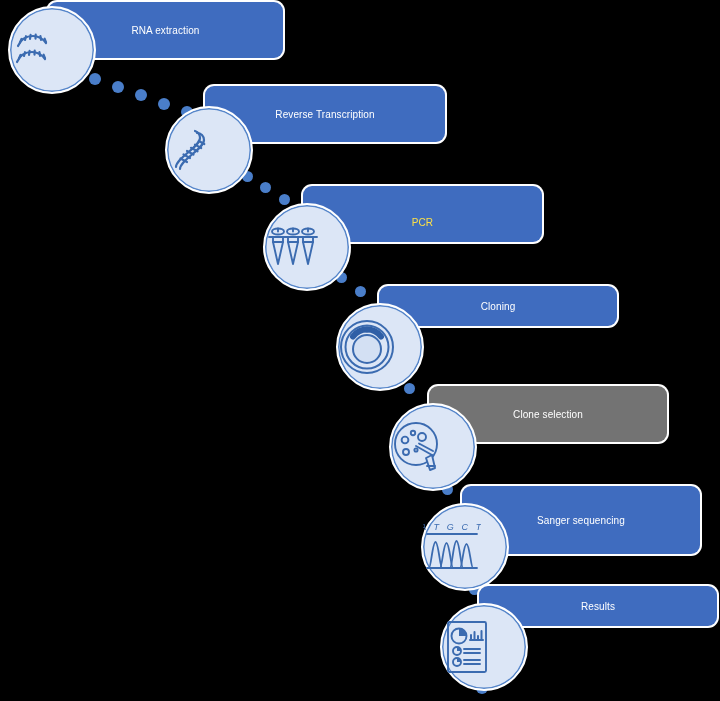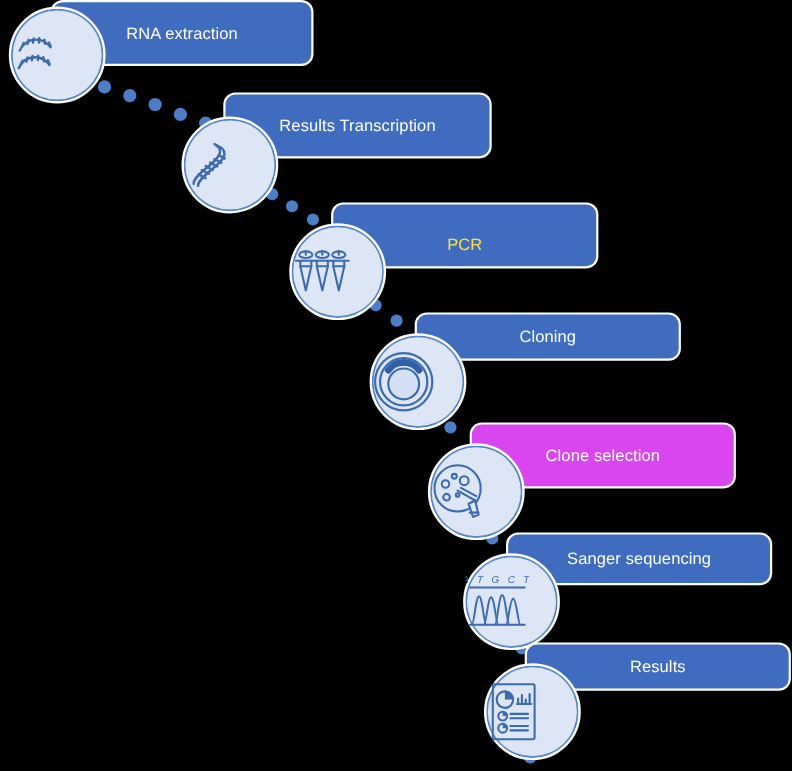--- a/index.html
+++ b/index.html
@@ -5,21 +5,21 @@
   html,body{margin:0;padding:0;background:#000;}
   body{width:720px;height:701px;overflow:hidden;
        font-family:"Liberation Sans","DejaVu Sans",sans-serif;}
   #stage{position:relative;width:720px;height:701px;background:#000;}
 
   .step{position:absolute;left:0;top:0;}
 
   .bar{position:absolute;background:#3f6cbf;border-radius:9px;
        box-shadow:0 0 0 2px #ffffff;
        display:flex;align-items:center;justify-content:center;}
-  .bar-label{color:#ffffff;font-size:15px;font-weight:400;
+  .bar-label{color:#ffffff;font-size:10px;font-weight:400;
              letter-spacing:.1px;white-space:nowrap;text-align:center;}
 
   .node{position:absolute;border-radius:50%;background:#dce6f6;
         border:2.5px solid #ffffff;
         box-shadow:0 0 0 1.5px #5585c9 inset;
         display:flex;align-items:center;font-style:italic;}
   .node svg{display:block;}
 
   .dot{position:absolute;border-radius:50%;background:#4a7ec9;}
 </style>
@@ -56,21 +56,21 @@
           <path d="M10 18.5l1.5-3.5M15 16l1-3.8M20 14.8l.6-3.9M25.5 14.6l.2-3.9M31 15.8l-.6-3.8M36 18.2l-1.4-3.5"></path>
           <path d="M7 38c3-7 9-10 15-10s10 3 13 7"></path>
           <path d="M9 34.5l1.5-3.5M14 32l1-3.8M19 30.8l.6-3.9M24.5 30.6l.2-3.9M30 31.8l-.6-3.8M35 34.2l-1.4-3.5"></path>
         </svg>
       </span>
     </div>
   </div>
 
   <div class="step">
     <div class="bar" id="bar-2" style="left: 205px; top: 86px; width: 240px; height: 56px; background: rgb(63, 108, 191);">
-      <span class="bar-label" style="color: rgb(255, 255, 255);">Results Transcription</span>
+      <span class="bar-label" style="color: rgb(255, 255, 255);">Reverse Transcription</span>
     </div>
     <div class="node" id="node-2" style="left: 165px; top: 106px; width: 84px; height: 84px; background: rgb(220, 230, 246); box-shadow: rgb(85, 133, 201) 0px 0px 0px 1.5px inset; border-color: rgb(255, 255, 255);">
       <span>
         <svg width="50" height="50" viewBox="0 0 50 50" fill="none" stroke="#3b6bb0" stroke-width="2.2" stroke-linecap="round">
           <path d="M13 44c0-9 24-20 24-29 0-4-3-7-7-7"></path>
           <path d="M9 42c0-9 24-20 24-29 0-4-2-6-5-7"></path>
           <path d="M13.5 33.5l6.5 3.5M16.5 29.5l6.5 3.5M20 26l6.5 3.5M24 22.8l6.5 3.5M28 19.6l6.2 3.4M31.8 16l5.5 3"></path>
         </svg>
       </span>
     </div>
@@ -108,21 +108,21 @@
           <circle cx="29" cy="29" r="21.5"></circle>
           <path d="M29 11.5a17.5 17.5 0 0 1 14 7" stroke="#2f5fa6" stroke-width="6"></path>
           <path d="M29 11.5a17.5 17.5 0 0 0-14 7" stroke="#2f5fa6" stroke-width="6"></path>
           <circle cx="29" cy="31" r="14" fill="#d3e0f3" stroke="#3b6bb0"></circle>
         </svg>
       </span>
     </div>
   </div>
 
   <div class="step">
-    <div class="bar" id="bar-5" style="left: 429px; top: 386px; width: 238px; height: 56px; background: #d946ef;">
+    <div class="bar" id="bar-5" style="left: 429px; top: 386px; width: 238px; height: 56px; background: #737373;">
       <span class="bar-label" style="color: rgb(255, 255, 255);">Clone selection</span>
     </div>
     <div class="node" id="node-5" style="left: 389px; top: 403px; width: 84px; height: 84px; background: rgb(220, 230, 246); box-shadow: rgb(85, 133, 201) 0px 0px 0px 1.5px inset; border-color: rgb(255, 255, 255);">
       <span>
         <svg width="56" height="56" viewBox="0 0 56 56" fill="none" stroke="#3b6bb0" stroke-width="1.9" stroke-linecap="round" stroke-linejoin="round">
           <circle cx="25" cy="25" r="21"></circle>
           <circle cx="14" cy="21" r="3.4"></circle>
           <circle cx="22" cy="14" r="2.2"></circle>
           <circle cx="31" cy="18" r="4"></circle>
           <circle cx="15" cy="33" r="3"></circle>
@@ -130,21 +130,21 @@
           <path d="M25 27l16 9"></path>
           <path d="M28 24.5l14 7.5"></path>
           <path d="M41 36l-6 3 4 12 5-2-3-13z" fill="#dce6f6"></path>
           <path d="M36 47h8"></path>
         </svg>
       </span>
     </div>
   </div>
 
   <div class="step">
-    <div class="bar" id="bar-6" style="left: 462px; top: 486px; width: 238px; height: 44px; background: rgb(63, 108, 191);">
+    <div class="bar" id="bar-6" style="left: 462px; top: 486px; width: 238px; height: 68px; background: rgb(63, 108, 191);">
       <span class="bar-label" style="color: rgb(255, 255, 255);">Sanger sequencing</span>
     </div>
     <div class="node" id="node-6" style="left: 421px; top: 503px; width: 84px; height: 84px; background: rgb(220, 230, 246); box-shadow: rgb(85, 133, 201) 0px 0px 0px 1.5px inset; border-color: rgb(255, 255, 255);">
       <span>
         <svg width="58" height="54" viewBox="0 0 58 54" fill="none" stroke="#3b6bb0" stroke-width="1.8" stroke-linecap="round">
           <text id="chrom-bases" x="29" y="10" font-family="Liberation Sans, sans-serif" font-size="9" letter-spacing="2.6" fill="#3b6bb0" stroke="none" text-anchor="middle">A T G C T</text>
           <path d="M4 14h50"></path>
           <path d="M6 48c2 0 3.5-26 6.5-26S17 48 19 48"></path>
           <path d="M17 48c2 0 3.5-25 6.5-25S28 48 30 48"></path>
           <path d="M27 48c2 0 3.5-27 6.5-27S38 48 40 48"></path>

